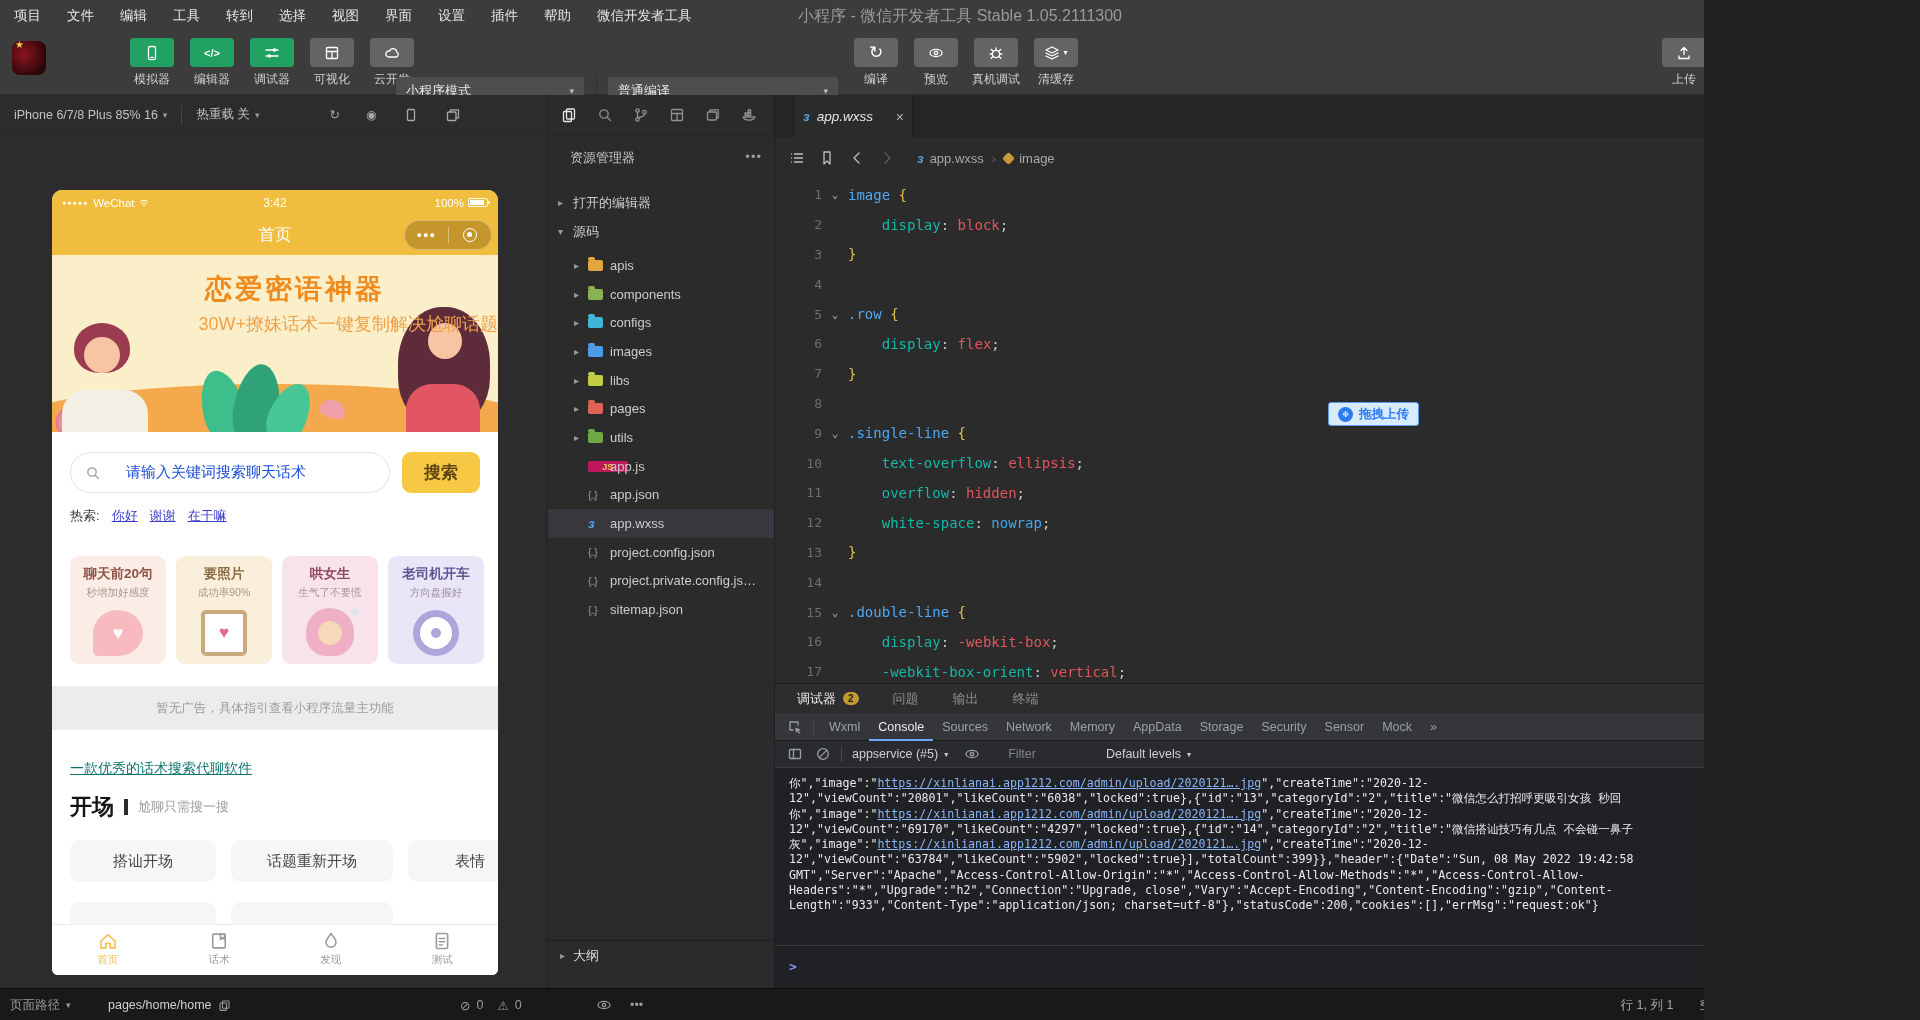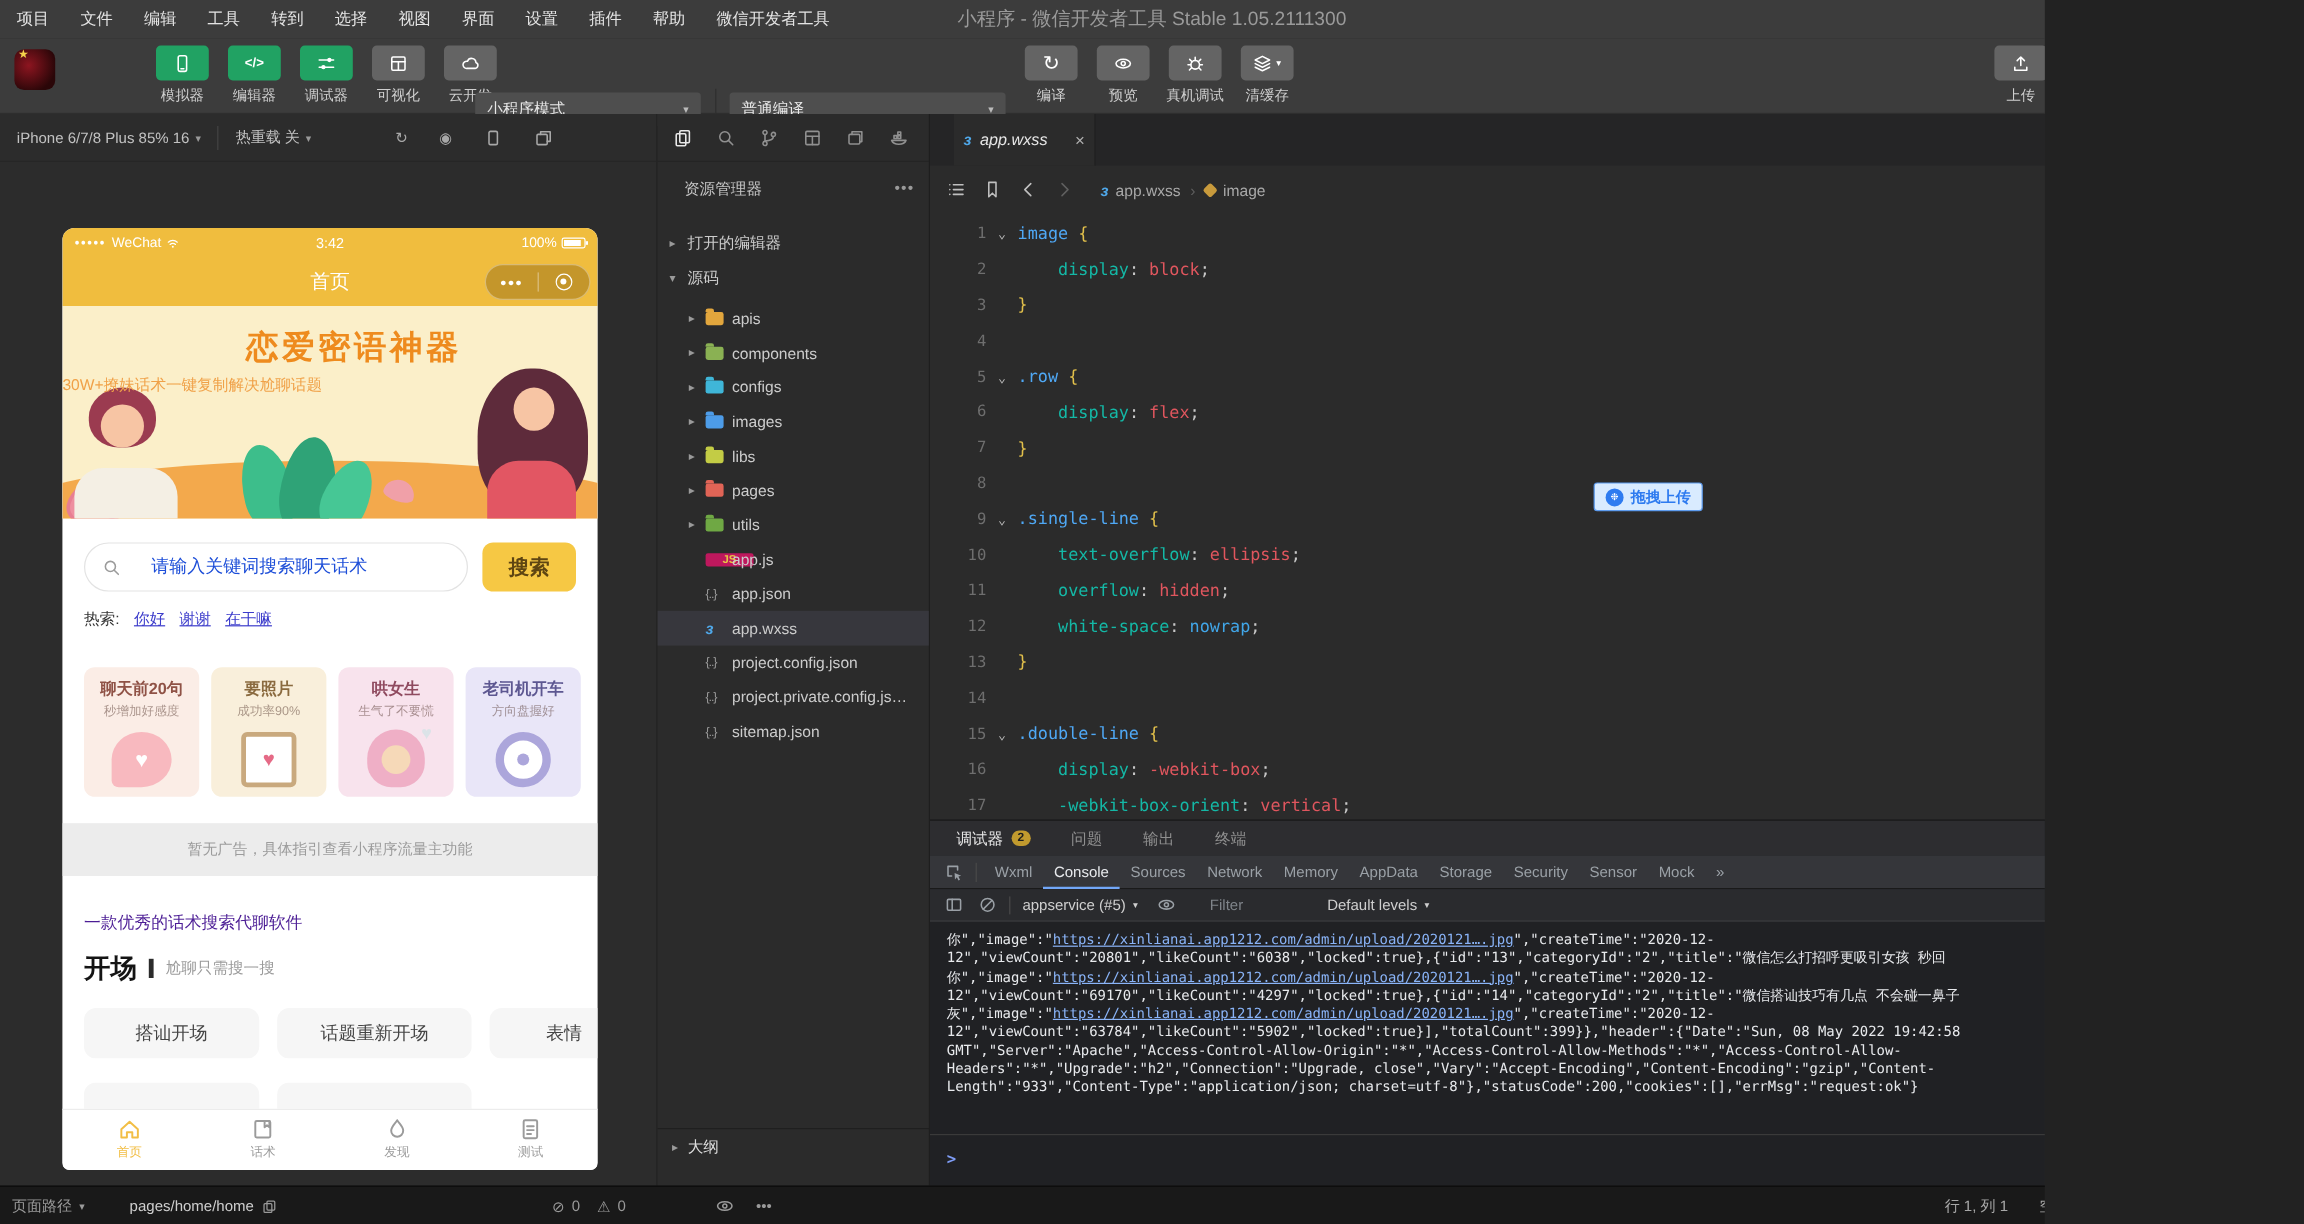--- a/index.html
+++ b/index.html
@@ -62,21 +62,21 @@
              background:rgba(160,118,28,.55); border:1px solid rgba(255,255,255,.35); display:flex; align-items:center; }
   .capsule .c-dots { flex:1; text-align:center; color:#fff; font-size:9px; letter-spacing:1px; }
   .capsule .c-sep { width:1px; height:16px; background:rgba(255,255,255,.4); }
   .capsule .c-rec { flex:1; display:flex; justify-content:center; }
   .capsule .c-rec i { width:14px; height:14px; border:1.5px solid #fff; border-radius:50%; position:relative; }
   .capsule .c-rec i::before { content:""; position:absolute; left:3px; top:3px; width:5px; height:5px; background:#fff; border-radius:50%; }
 
   .banner { position:absolute; top:65px; left:0; right:0; height:177px; background:#FBEFC9; overflow:hidden; }
   .banner .bt { position:absolute; top:16px; left:0; right:0; text-align:center; color:#EE8B1E;
                 font-size:27px; font-weight:bold; letter-spacing:3px;padding-left:40px; }
-  .banner .bs { position:absolute; top:57px; left:0; right:0; text-align:left; color:#F0A148; font-size:13px; }
+  .banner .bs { position:absolute; top:57px; left:0; right:0; text-align:right; color:#F0A148; font-size:18px; }
   .banner .wave { position:absolute; bottom:-22px; left:-30px; right:-30px; height:70px; background:#F3A94C;
                   border-radius:100% 100% 0 0; }
   .man { position:absolute; left:8px; bottom:-6px; width:100px; height:115px; }
   .man .hair { position:absolute; left:14px; top:0; width:56px; height:50px; background:#9B3B50; border-radius:50% 50% 45% 45%; }
   .man .face { position:absolute; left:24px; top:14px; width:36px; height:36px; background:#F7C5A4; border-radius:50%; }
   .man .body { position:absolute; left:2px; bottom:0; width:86px; height:48px; background:#F4EFE4; border-radius:24px 24px 0 0; }
   .man .guitar { position:absolute; left:-6px; bottom:2px; width:64px; height:40px; background:#EE8FA0;
                  border-radius:50%; transform:rotate(-22deg); border:3px solid #E87E92; }
   .leaf { position:absolute; background:#3DBE8B; border-radius:50% 50% 50% 50%/60% 60% 40% 40%; }
   .l1 { left:150px; bottom:-12px; width:42px; height:74px; transform:rotate(-14deg); }
@@ -110,21 +110,21 @@
               display:flex; align-items:center; justify-content:center; color:#E56A86; font-size:17px; }
   .ci-girl { width:48px; height:48px; background:#EFAFC6; border-radius:50% 50% 42% 42%; position:relative; }
   .ci-girl::before { content:""; position:absolute; left:12px; top:13px; width:24px; height:24px;
                      background:#F6D9B8; border-radius:50%; }
   .ci-girl::after { content:"♥"; position:absolute; right:-6px; top:-5px; color:#DCE3E8; font-size:15px; }
   .ci-wheel { width:46px; height:46px; border:7px solid #ACA6DB; border-radius:50%; position:relative; background:#fff; }
   .ci-wheel::before { content:""; position:absolute; left:11px; top:11px; width:10px; height:10px;
                       background:#ACA6DB; border-radius:50%; }
   .adbar { position:absolute; top:496px; left:0; right:0; height:44px; background:#ECECEC; display:flex;
            align-items:center; justify-content:center; color:#9C9C9C; font-size:12.5px; }
-  .promo { position:absolute; top:570px; left:18px; color:#4c1d95; font-size:14px; }
+  .promo { position:absolute; top:570px; left:18px; color:#0f766e; font-size:14px;text-decoration:underline; }
   .headrow { position:absolute; top:602px; left:18px; display:flex; align-items:center; gap:10px; }
   .headrow .h1 { font-size:22px; font-weight:800; color:#141414; }
   .headrow .bar { width:4px; height:16px; background:#2B2B2B; }
   .headrow .h2 { font-size:13px; color:#9B9B9B; }
   .btnrow { position:absolute; top:650px; left:18px; right:0; display:flex; gap:15px; overflow:hidden; height:42px; }
   .pbtn { height:42px; background:#F6F6F6; border-radius:10px; color:#454545; font-size:15px;
           display:flex; align-items:center; justify-content:center; flex:none; }
   .btnrow2 { position:absolute; top:712px; left:18px; right:0; display:flex; gap:15px; overflow:hidden; height:22px; }
   .ph-tabbar { position:absolute; top:734px; left:0; right:0; height:51px; background:#fff;
                border-top:1px solid #ECECEC; display:flex; }

